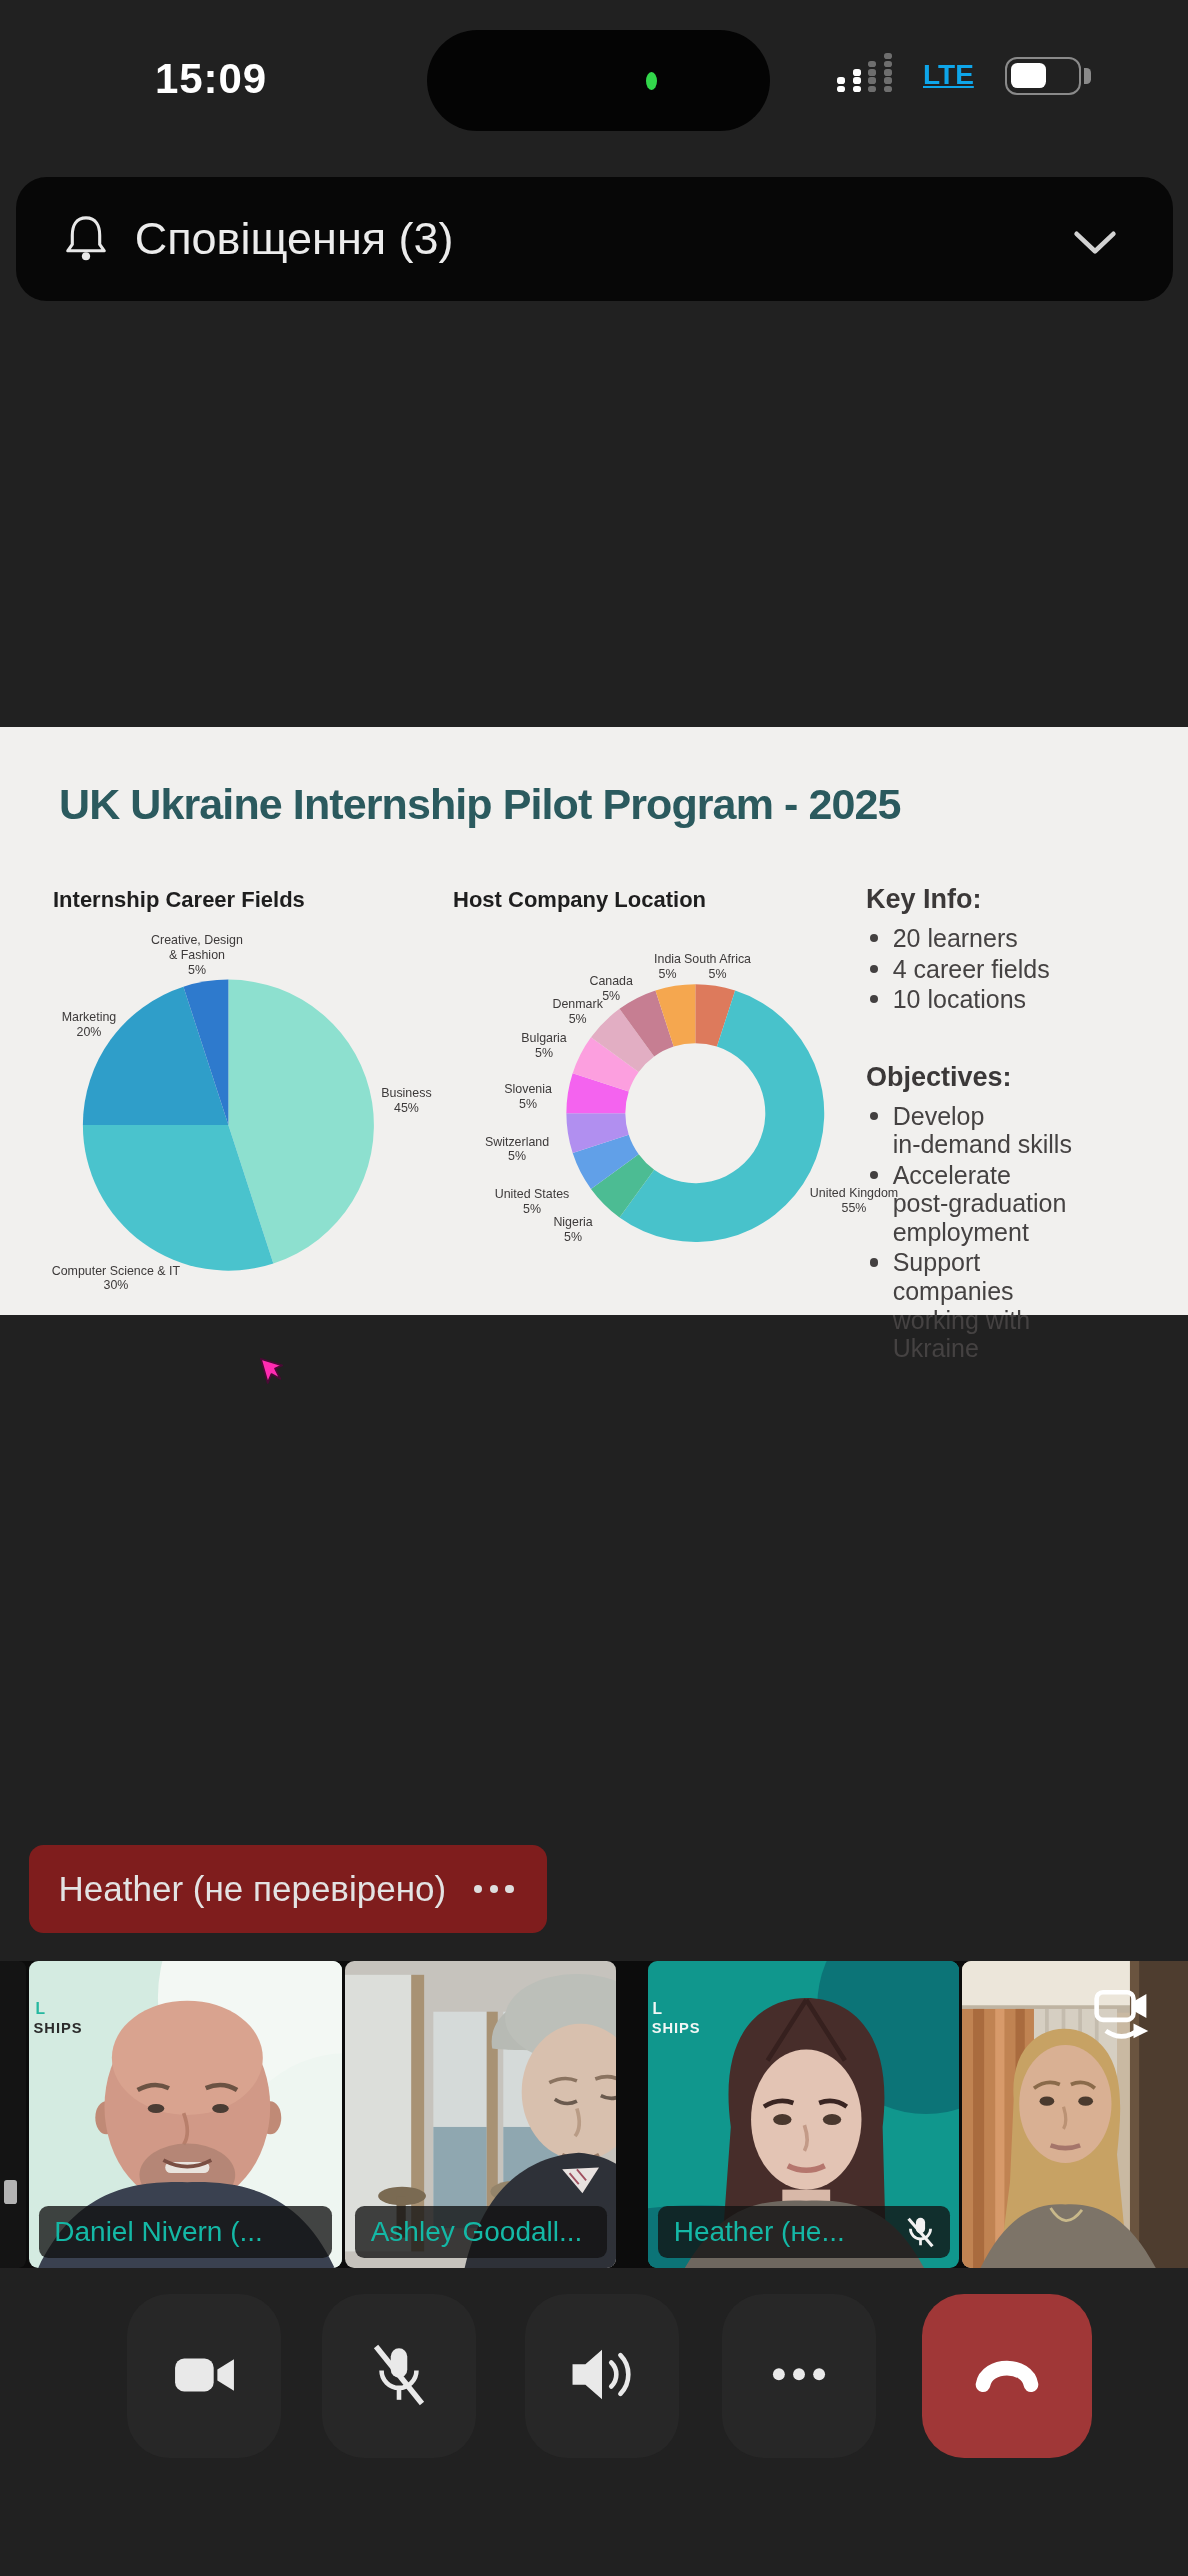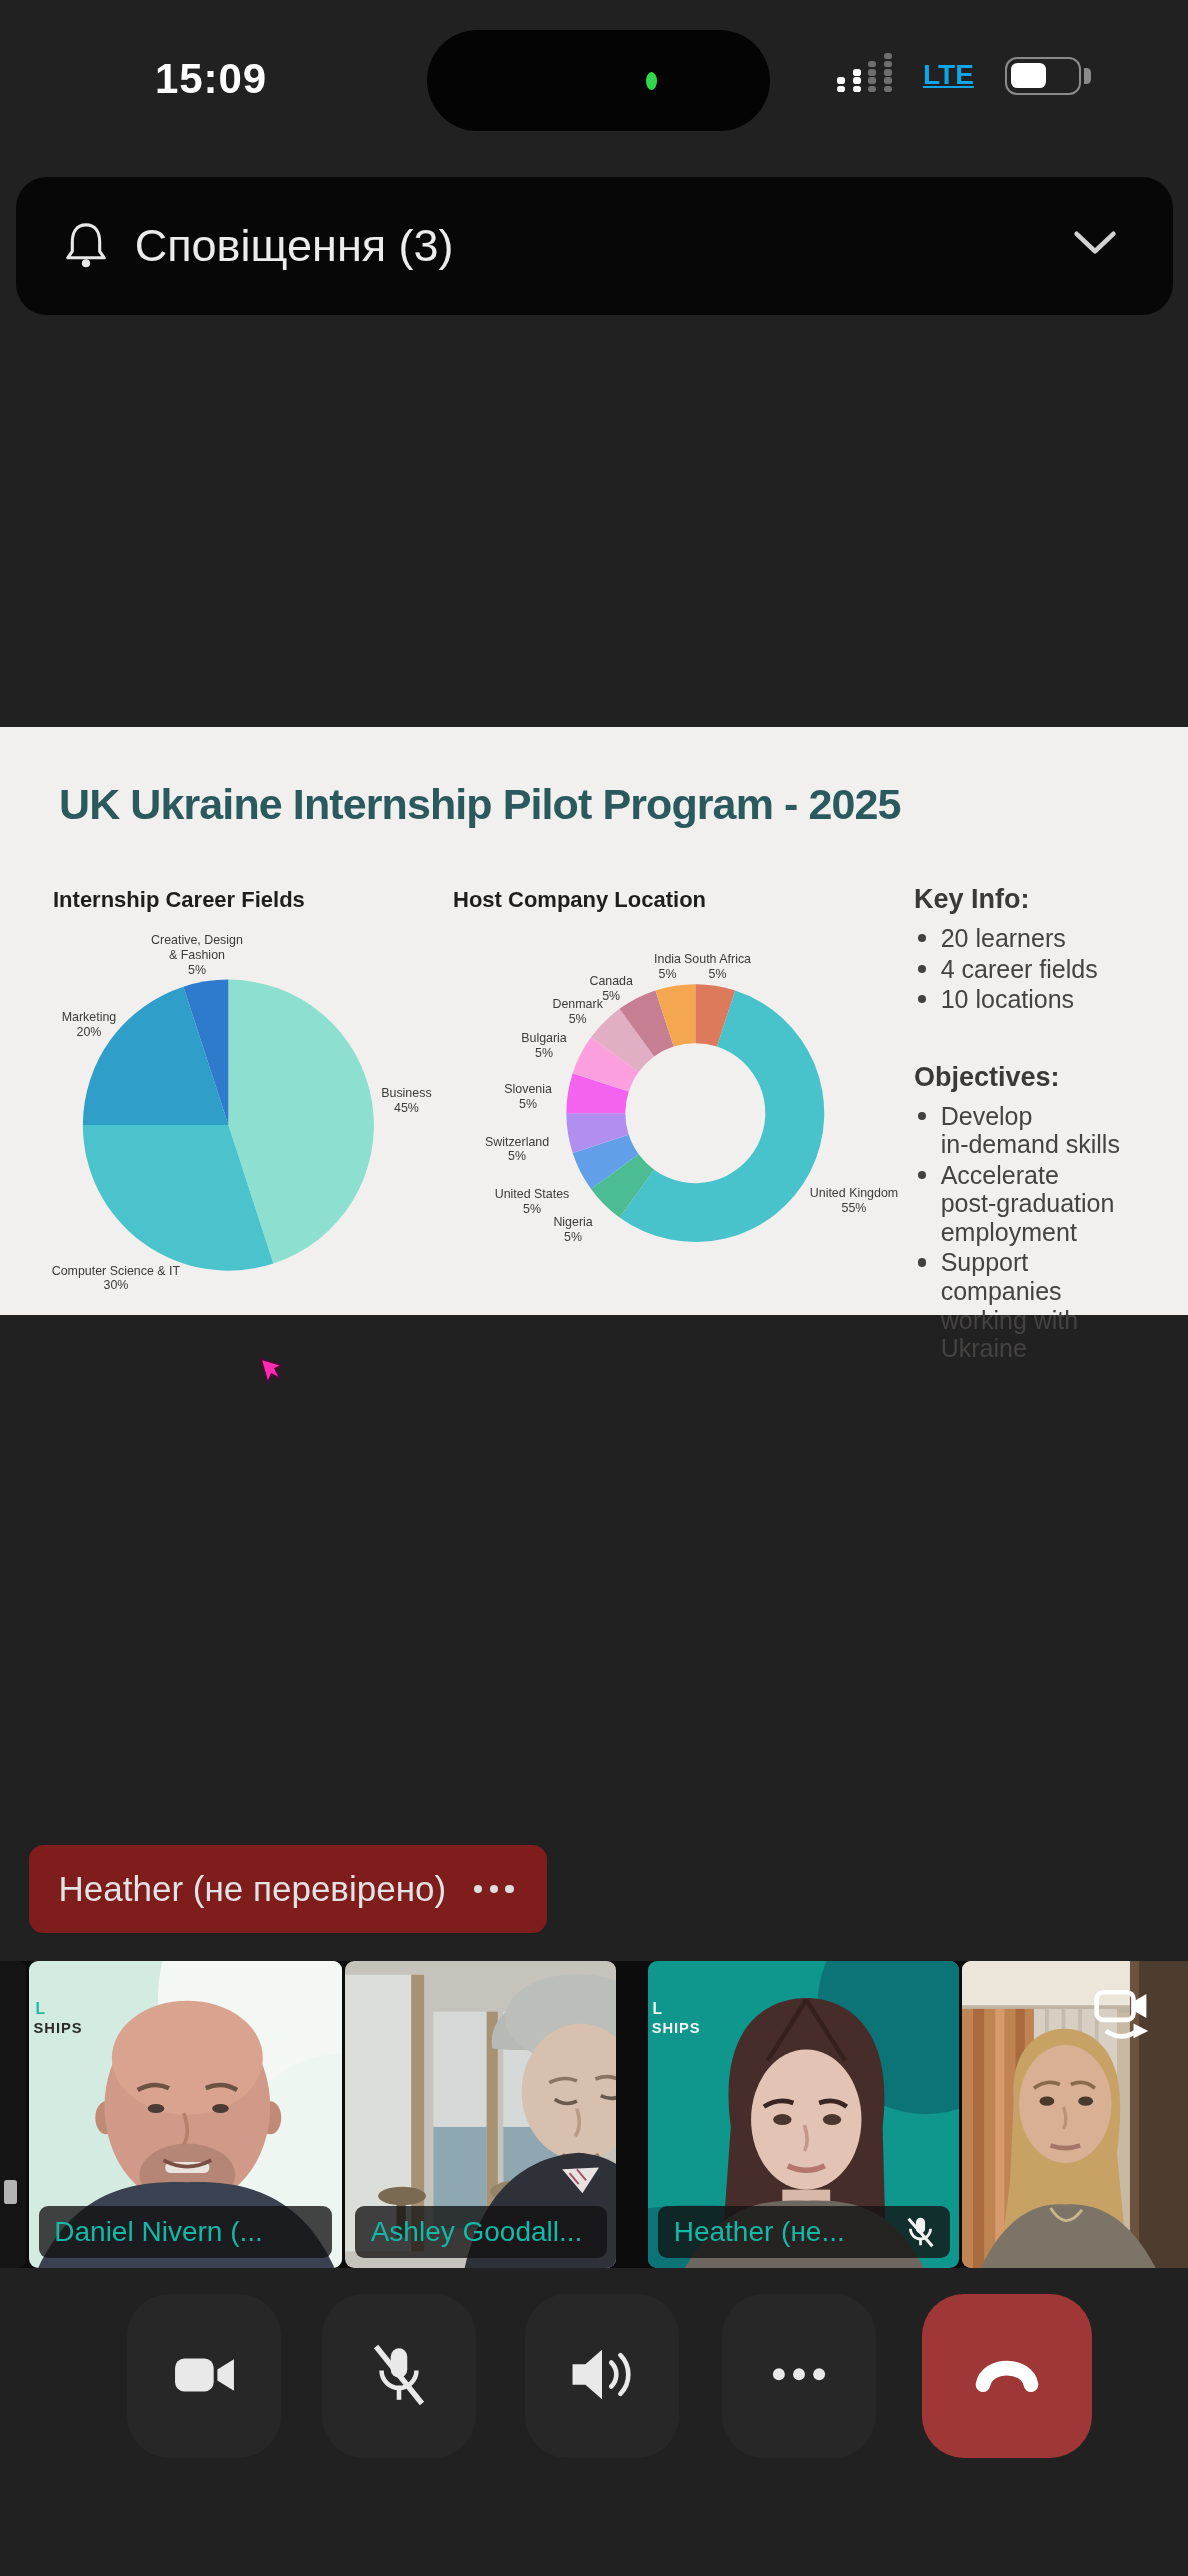--- a/index.html
+++ b/index.html
@@ -13,36 +13,36 @@
   .signal{position:absolute;left:837px;top:55px;width:66px;height:37px;}
   .signal .col{position:absolute;bottom:0;width:8.3px;display:flex;flex-direction:column-reverse;gap:1.8px;}
   .signal .dot{width:8.3px;height:6.4px;border-radius:2.8px;background:#ffffff;}
   .signal .dim .dot{background:#6e6e6e;}
   .lte{position:absolute;left:923px;top:59px;font-size:28px;font-weight:bold;color:#0ea5e9;text-decoration:underline;}
   .battery{position:absolute;left:1005px;top:57px;width:76px;height:38px;border:2.8px solid #8a8a8a;border-radius:12px;box-sizing:border-box;}
   .battery .fill{position:absolute;left:3.7px;top:3.7px;width:35px;height:25px;border-radius:6.4px;background:#ffffff;}
   .battery-nub{position:absolute;left:1084px;top:68px;width:7.4px;height:15.7px;border-radius:0 4.6px 4.6px 0;background:#8a8a8a;}
 
   
-  .notif{position:absolute;left:15.7px;top:177px;width:1157px;height:138px;border-radius:31px;background:#070707;
+  .notif{position:absolute;left:15.7px;top:177px;width:1157px;height:124px;border-radius:31px;background:#070707;
          display:flex;align-items:center;}
   .notif .bell{margin-left:49px;flex:0 0 auto;}
   .notif .label{margin-left:28px;font-size:45px;color:#ececec;}
   .notif .chev{position:absolute;right:55px;top:52px;}
 
   
   .slide{position:absolute;left:0;top:727px;width:1188px;height:588px;background:#f1f0ee;}
   .slide-title{position:absolute;left:59px;top:53px;font-size:43px;font-weight:bold;color:#2b5a5e;letter-spacing:-0.9px;}
   .chart-title{position:absolute;font-size:22px;font-weight:bold;color:#1e1e1e;}
   #pie-title{left:53px;top:160px;}
   #donut-title{left:453px;top:160px;}
   #slide-charts{position:absolute;left:0;top:0;width:1188px;height:671px;}
   .chart-label{font-size:13.5px;fill:#3d3a3a;}
 
-  .keyinfo{position:absolute;left:914px;top:157px;width:272px;color:#454242;}
+  .keyinfo{position:absolute;left:866px;top:157px;width:272px;color:#454242;}
   .keyinfo h3{margin:0 0 9.2px 0;font-size:27px;color:#3b3838;}
   .keyinfo ul{list-style:none;margin:0;padding:0;font-size:25px;line-height:28.6px;}
   .keyinfo li{display:flex;margin-bottom:1.8px;}
   .keyinfo .dot{flex:0 0 8.3px;width:8.3px;height:8.3px;border-radius:50%;background:#434040;margin:10px 14.7px 0 3.7px;}
   .keyinfo .li-text{white-space:pre-line;width:198px;}
   .obj-block{margin-top:48px;}
 
   .cursor{position:absolute;left:259px;top:1358px;}
 
   

